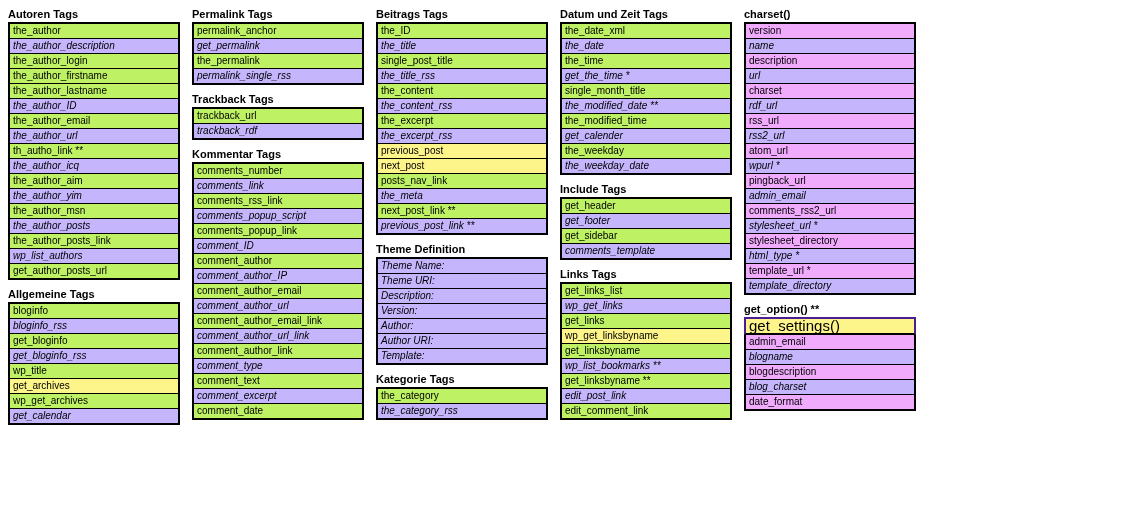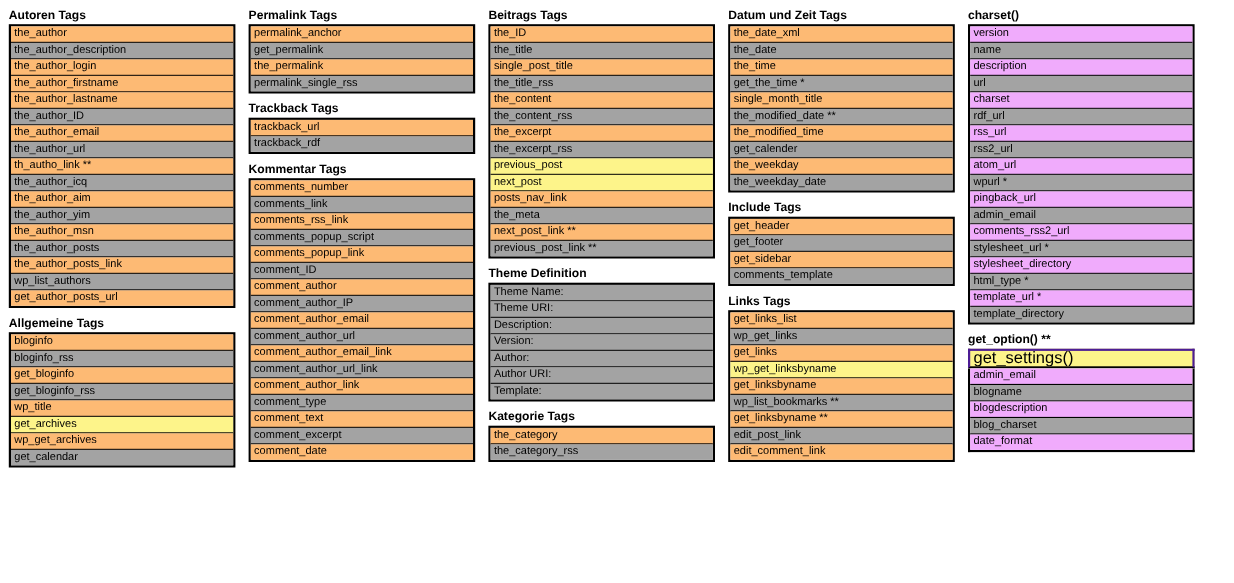--- a/index.html
+++ b/index.html
@@ -11,21 +11,21 @@
     width: 1122px;
     box-sizing: border-box;
     overflow: hidden;
   }
   .container {
     display: flex;
     gap: 12px;
     align-items: flex-start;
   }
   .col {
-    width: 206px;
+    width: 172px;
     flex: 0 0 auto;
   }
   .block {
     margin-bottom: 8px;
   }
   .block-title {
     font-weight: bold;
     font-size: 11px;
     margin-bottom: 2px;
     padding-left: 0;
@@ -38,22 +38,22 @@
     border-bottom: 1px solid #000;
     padding: 0 3px;
     line-height: 14px;
     font-size: 10px;
     white-space: nowrap;
     overflow: hidden;
   }
   .row:last-child {
     border-bottom: none;
   }
-  .orange { background: #fdba74; }
-  .white  { background: #a3a3a3; }
+  .orange { background: #bef264; }
+  .white  { background: #c4b5fd; font-style: italic; }
   .yellow { background: #fdf48a; }
   .green  { background: #f0abfc; }
 </style>
 </head>
 <body>
 
 <div class="container">
 
   <div class="col">
     <div class="block">

